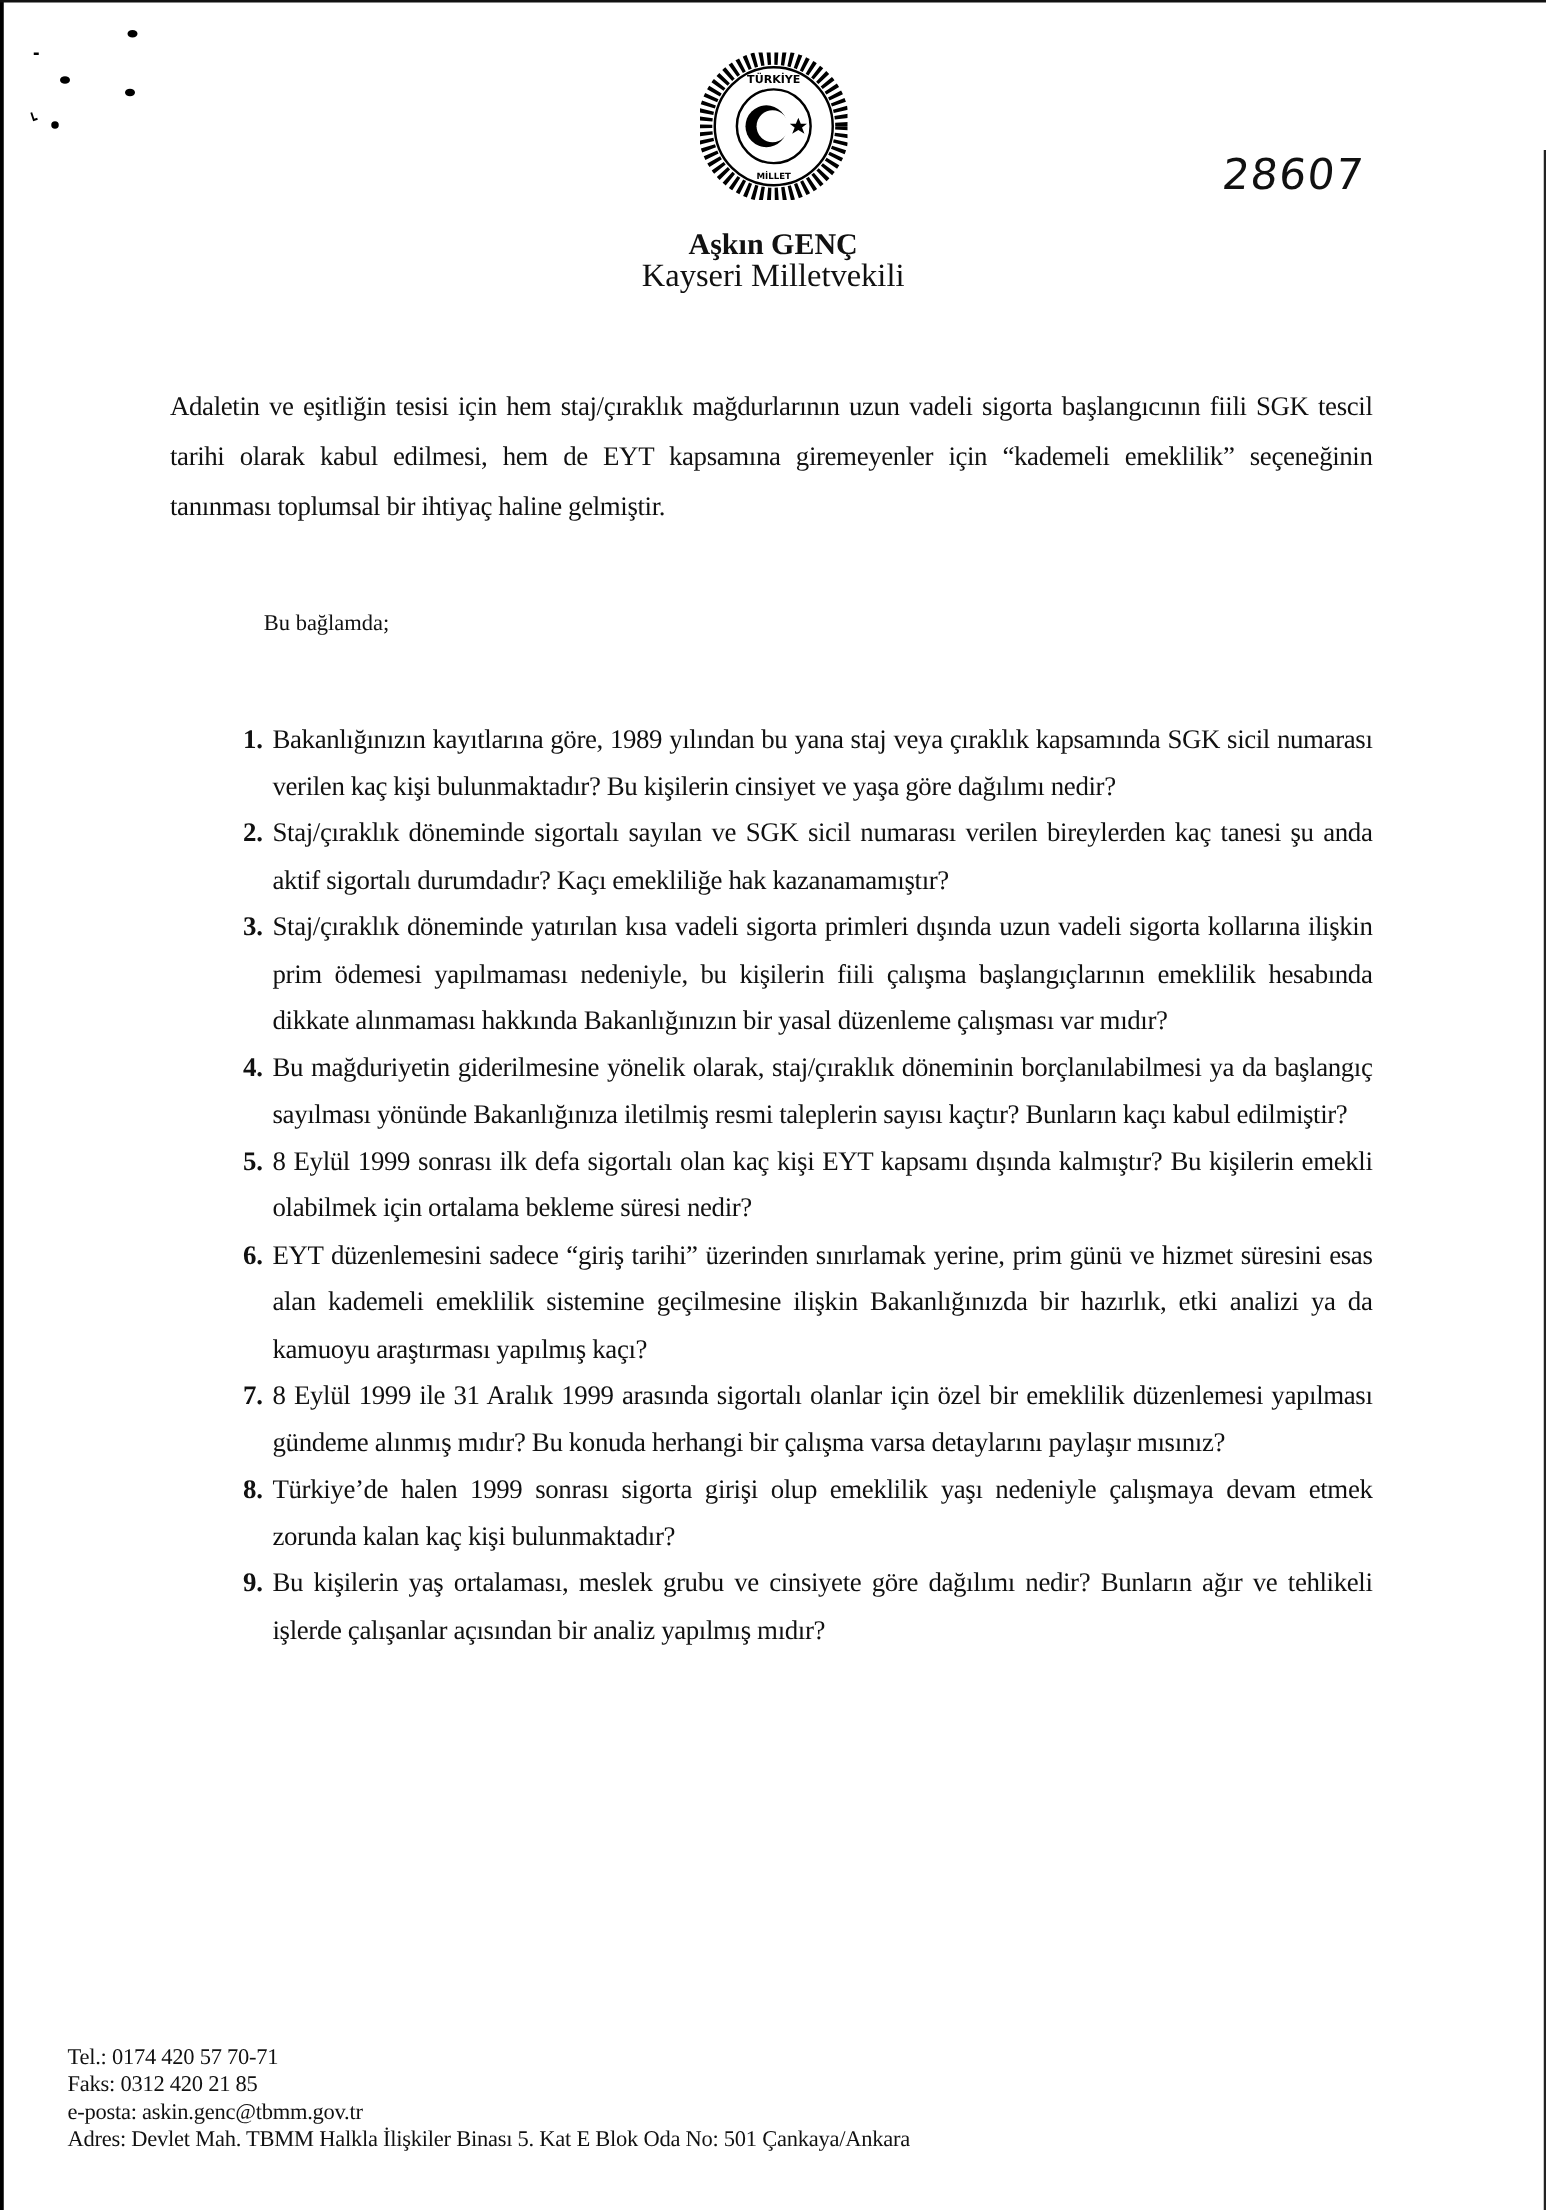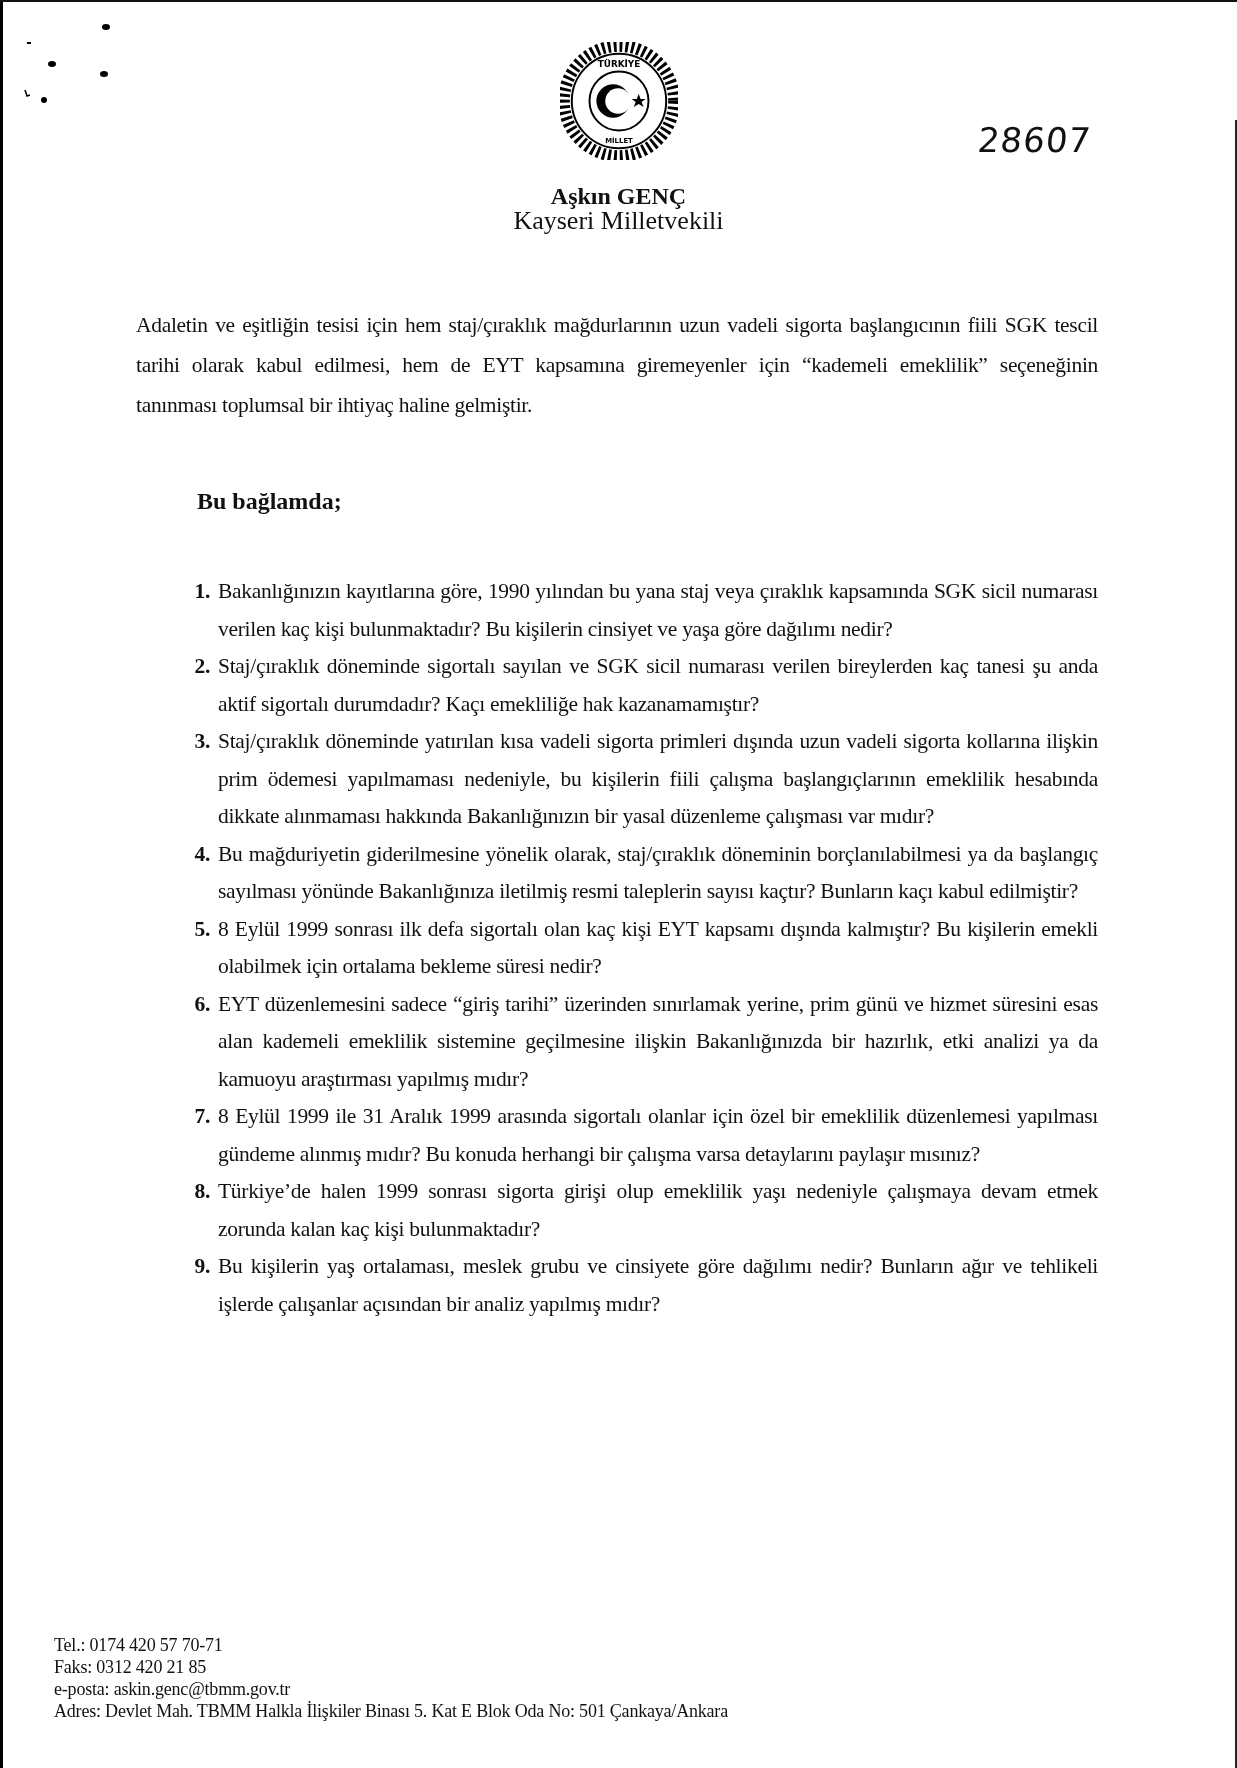--- a/index.html
+++ b/index.html
@@ -16,21 +16,21 @@
     position: absolute; left: 978px; top: 120px; font-family: "DejaVu Sans", sans-serif;
     font-size: 34px; letter-spacing: 1px; color: #111; transform: skewX(-6deg);
   }
   .header-block { position: absolute; left: 0; top: 183px; width: 1237px; text-align: center; }
   .mp-name { font-weight: bold; font-size: 24px; line-height: 26px; }
   .mp-role { font-size: 26px; line-height: 23px; }
   .intro {
     position: absolute; left: 136px; top: 305px; width: 962px;
     font-size: 21.5px; line-height: 40px; text-align: justify; letter-spacing: -0.3px;
   }
-  .section-title { position: absolute; left: 197px; top: 488px; font-weight: bold; font-size: 24px; }
+  .section-title { position: absolute; left: 211px; top: 488px; font-weight: normal; font-size: 18px; }
   .questions { position: absolute; left: 176px; top: 573px; width: 922px; margin: 0; padding: 0; list-style: none; }
   .question { display: flex; font-size: 21.5px; line-height: 37.5px; letter-spacing: -0.3px; }
   .q-num { width: 42px; flex: 0 0 42px; font-weight: bold; text-align: right; padding-right: 8px; box-sizing: border-box; }
   .q-text { flex: 1; text-align: justify; }
   .footer { position: absolute; left: 54px; top: 1634px; font-size: 18px; line-height: 22px; letter-spacing: -0.2px; }
   .footer div { white-space: nowrap; }
 </style>
 </head>
 <body>
 
@@ -65,41 +65,41 @@
   <div class="mp-role">Kayseri Milletvekili</div>
 </div>
 
 <div class="intro">Adaletin ve eşitliğin tesisi için hem staj/çıraklık mağdurlarının uzun vadeli sigorta başlangıcının fiili SGK tescil tarihi olarak kabul edilmesi, hem de EYT kapsamına giremeyenler için “kademeli emeklilik” seçeneğinin tanınması toplumsal bir ihtiyaç haline gelmiştir.</div>
 
 <div class="section-title">Bu bağlamda;</div>
 
 <ol class="questions">
   <li class="question">
       <span class="q-num">1.</span>
-      <span class="q-text">Bakanlığınızın kayıtlarına göre, 1990 yılından bu yana staj veya çıraklık kapsamında SGK sicil numarası verilen kaç kişi bulunmaktadır? Bu kişilerin cinsiyet ve yaşa göre dağılımı nedir?</span>
+      <span class="q-text">Bakanlığınızın kayıtlarına göre, 1989 yılından bu yana staj veya çıraklık kapsamında SGK sicil numarası verilen kaç kişi bulunmaktadır? Bu kişilerin cinsiyet ve yaşa göre dağılımı nedir?</span>
     </li>
   <li class="question">
       <span class="q-num">2.</span>
       <span class="q-text">Staj/çıraklık döneminde sigortalı sayılan ve SGK sicil numarası verilen bireylerden kaç tanesi şu anda aktif sigortalı durumdadır? Kaçı emekliliğe hak kazanamamıştır?</span>
     </li>
   <li class="question">
       <span class="q-num">3.</span>
       <span class="q-text">Staj/çıraklık döneminde yatırılan kısa vadeli sigorta primleri dışında uzun vadeli sigorta kollarına ilişkin prim ödemesi yapılmaması nedeniyle, bu kişilerin fiili çalışma başlangıçlarının emeklilik hesabında dikkate alınmaması hakkında Bakanlığınızın bir yasal düzenleme çalışması var mıdır?</span>
     </li>
   <li class="question">
       <span class="q-num">4.</span>
       <span class="q-text">Bu mağduriyetin giderilmesine yönelik olarak, staj/çıraklık döneminin borçlanılabilmesi ya da başlangıç sayılması yönünde Bakanlığınıza iletilmiş resmi taleplerin sayısı kaçtır? Bunların kaçı kabul edilmiştir?</span>
     </li>
   <li class="question">
       <span class="q-num">5.</span>
       <span class="q-text">8 Eylül 1999 sonrası ilk defa sigortalı olan kaç kişi EYT kapsamı dışında kalmıştır? Bu kişilerin emekli olabilmek için ortalama bekleme süresi nedir?</span>
     </li>
   <li class="question">
       <span class="q-num">6.</span>
-      <span class="q-text">EYT düzenlemesini sadece “giriş tarihi” üzerinden sınırlamak yerine, prim günü ve hizmet süresini esas alan kademeli emeklilik sistemine geçilmesine ilişkin Bakanlığınızda bir hazırlık, etki analizi ya da kamuoyu araştırması yapılmış mıdır?</span>
+      <span class="q-text">EYT düzenlemesini sadece “giriş tarihi” üzerinden sınırlamak yerine, prim günü ve hizmet süresini esas alan kademeli emeklilik sistemine geçilmesine ilişkin Bakanlığınızda bir hazırlık, etki analizi ya da kamuoyu araştırması yapılmış kaçı?</span>
     </li>
   <li class="question">
       <span class="q-num">7.</span>
       <span class="q-text">8 Eylül 1999 ile 31 Aralık 1999 arasında sigortalı olanlar için özel bir emeklilik düzenlemesi yapılması gündeme alınmış mıdır? Bu konuda herhangi bir çalışma varsa detaylarını paylaşır mısınız?</span>
     </li>
   <li class="question">
       <span class="q-num">8.</span>
       <span class="q-text">Türkiye’de halen 1999 sonrası sigorta girişi olup emeklilik yaşı nedeniyle çalışmaya devam etmek zorunda kalan kaç kişi bulunmaktadır?</span>
     </li>
   <li class="question">

